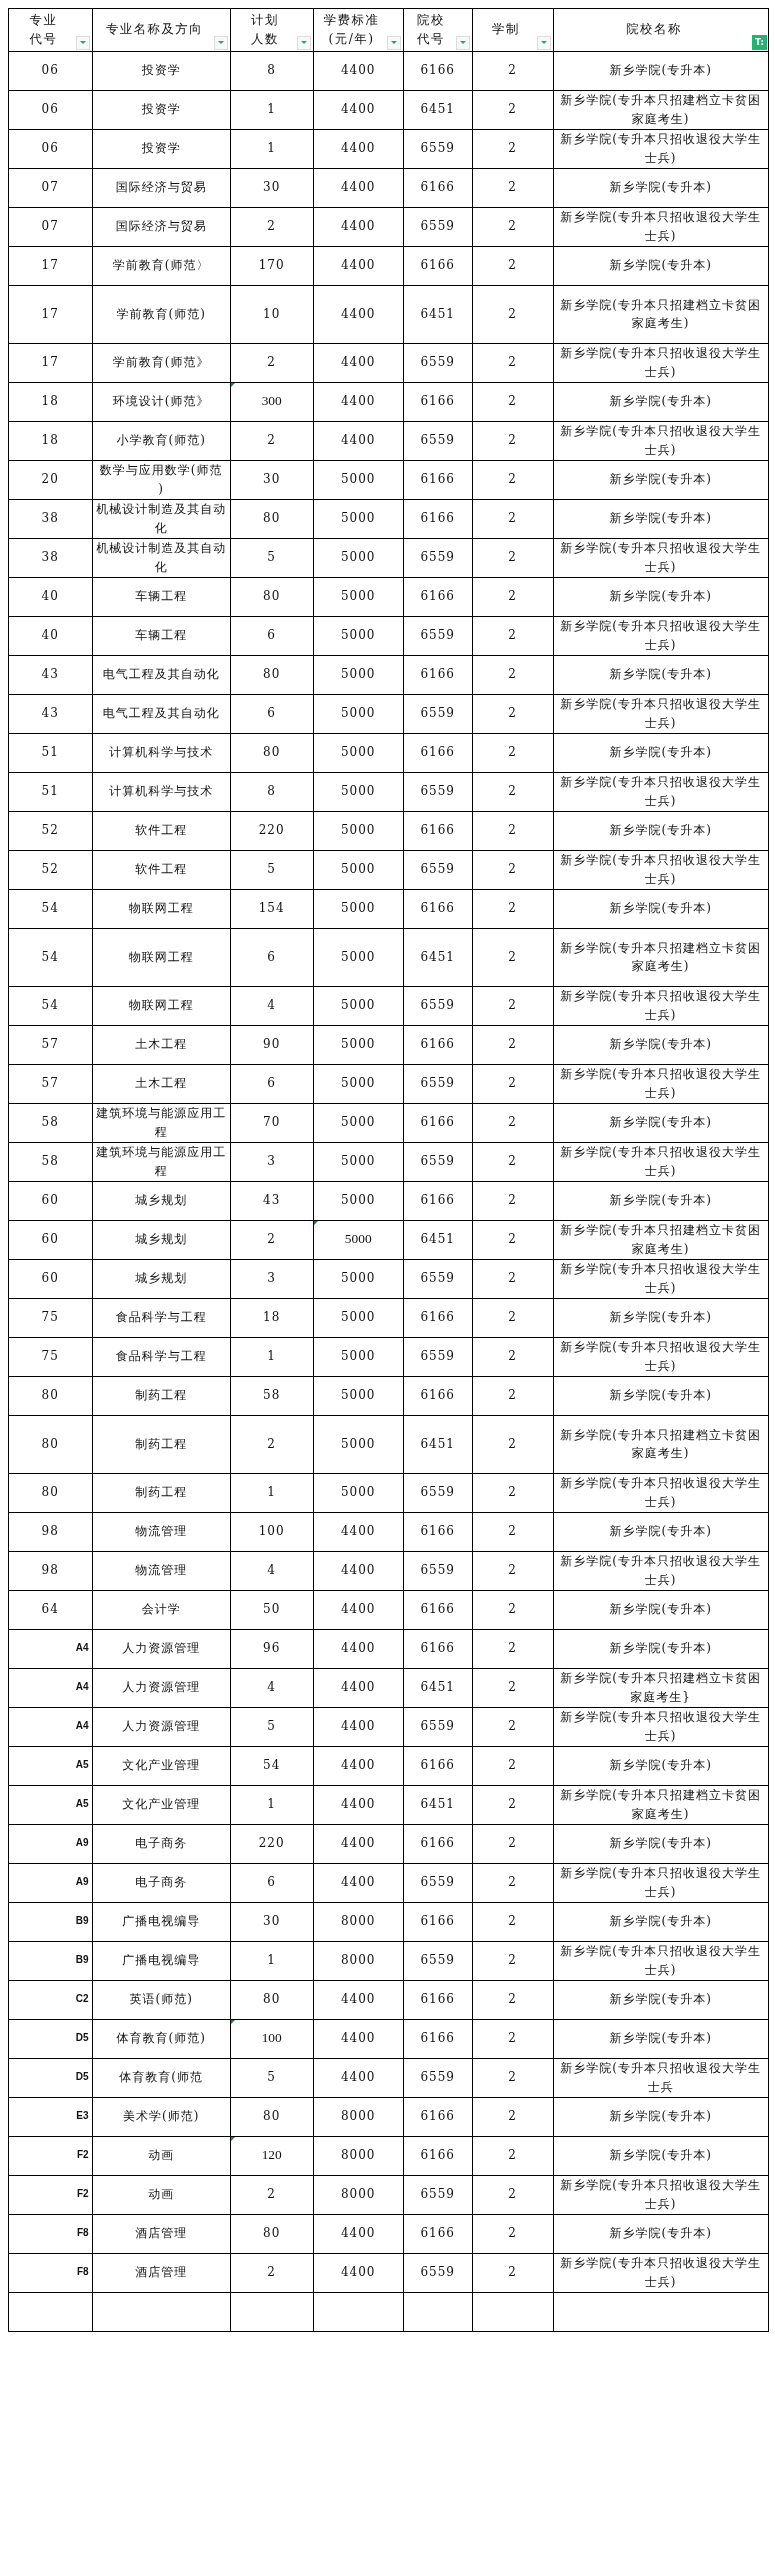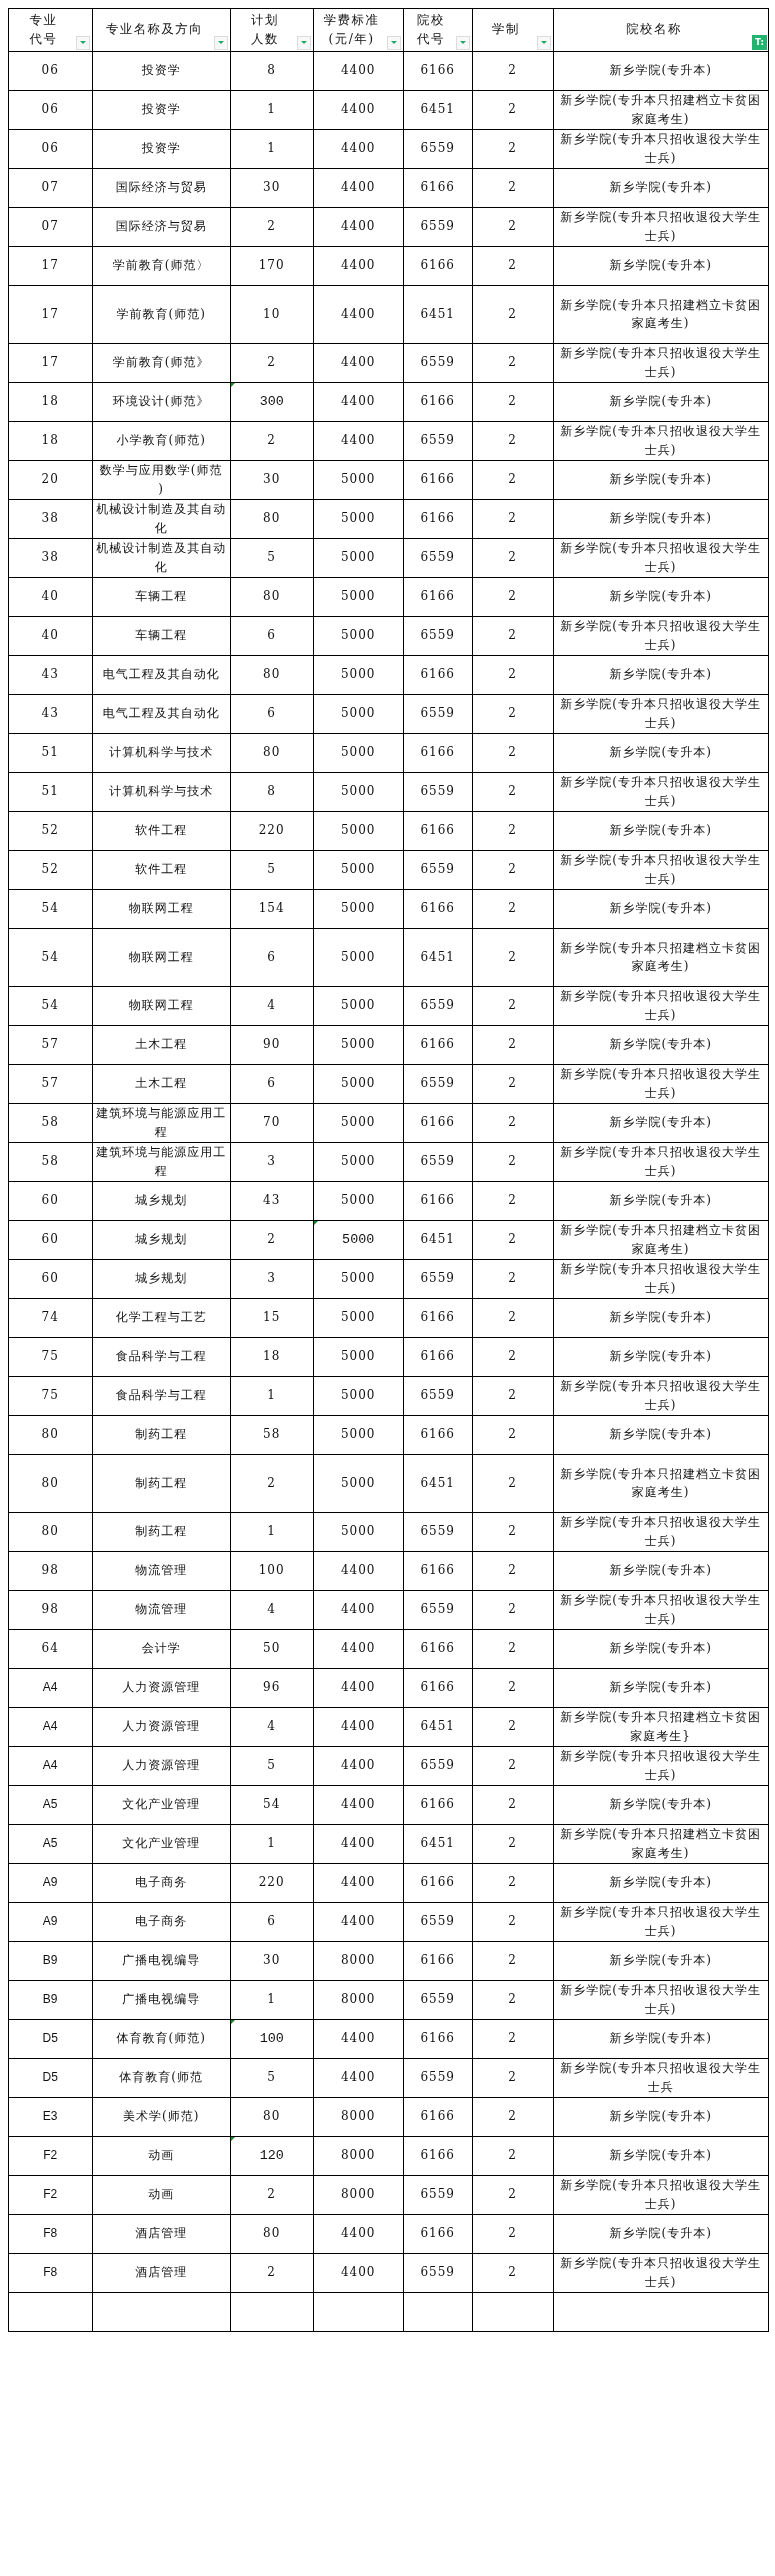--- a/index.html
+++ b/index.html
@@ -8,22 +8,22 @@
   table.sheet { position: absolute; left: 7.7px; top: 7.7px; width: 760px;
                 border-collapse: collapse; table-layout: fixed; }
   table.sheet td, table.sheet th { border: 1.5px solid #000; text-align: center; vertical-align: middle;
                 padding: 0 3.1px; position: relative; font-weight: normal; box-sizing: border-box; }
   col.c1 { width: 84px; } col.c2 { width: 138px; } col.c3 { width: 83px; }
   col.c4 { width: 90px; } col.c5 { width: 69px; } col.c6 { width: 81px; } col.c7 { width: 215px; }
   thead th { height: 43px; font-size: 12.4px; line-height: 18.5px; letter-spacing: 1.5px; }
   thead th .hl { display: block; padding-right: 13.4px; }
   tbody td { height: 39px; font-size: 12px; line-height: 18.5px; letter-spacing: 1px; }
   tbody tr.tall td { height: 58px; }
-  td.code.alpha { font-family: "Liberation Sans", "DejaVu Sans", sans-serif; font-weight: normal; letter-spacing: 0; font-size: 12px; }
-  td .sans { font-family: Liberation Mono, monospace; font-size: 13.4px; letter-spacing: 0; }
+  td.code.alpha { font-family: "Liberation Sans", "DejaVu Sans", sans-serif; font-weight: bold; letter-spacing: 0; font-size: 10px; text-align: right; }
+  td .sans { font-family: Liberation Serif, serif; font-size: 13.4px; letter-spacing: 0; }
   td.school { font-size: 12px; line-height: 18.5px; padding: 0 9.3px; }
   .dd { position: absolute; right: 1.5px; bottom: 1px; width: 14px; height: 14px; box-sizing: border-box;
         border: 1px solid #dcdcdc; background: #f8f8f8; display: flex; align-items: center; justify-content: center; }
   .dd .tri { width: 0; height: 0; border-left: 3.1px solid transparent; border-right: 3.1px solid transparent;
              border-top: 3.6px solid #1fa86a; }
   .filter-btn { position: absolute; right: 0.5px; bottom: 0.5px; width: 15.5px; height: 15.5px; background: #21b46e;
                 display: flex; align-items: center; justify-content: center; color: #fff; font-size: 8.8px;
                 font-family: "DejaVu Sans", sans-serif; font-weight: bold; letter-spacing: 0; }
   .err-mark { position: absolute; left: 0; top: 0; width: 0; height: 0;
               border-top: 4.6px solid #0f8a1f; border-right: 4.6px solid transparent; }
@@ -365,29 +365,20 @@
       <tr>
         <td class="code"><span>60</span></td>
         <td><span>城乡规划</span></td>
         <td><span>3</span></td>
         <td><span>5000</span></td>
         <td><span>6559</span></td>
         <td><span>2</span></td>
         <td class="school"><span>新乡学院(专升本只招收退役大学生士兵)</span></td>
       </tr>
       <tr>
-        <td class="code"><span>74</span></td>
-        <td><span>化学工程与工艺</span></td>
-        <td><span>15</span></td>
-        <td><span>5000</span></td>
-        <td><span>6166</span></td>
-        <td><span>2</span></td>
-        <td class="school"><span>新乡学院(专升本)</span></td>
-      </tr>
-      <tr>
         <td class="code"><span>75</span></td>
         <td><span>食品科学与工程</span></td>
         <td><span>18</span></td>
         <td><span>5000</span></td>
         <td><span>6166</span></td>
         <td><span>2</span></td>
         <td class="school"><span>新乡学院(专升本)</span></td>
       </tr>
       <tr>
         <td class="code"><span>75</span></td>
@@ -525,20 +516,29 @@
         <td class="school"><span>新乡学院(专升本)</span></td>
       </tr>
       <tr>
         <td class="code alpha"><span>B9</span></td>
         <td><span>广播电视编导</span></td>
         <td><span>1</span></td>
         <td><span>8000</span></td>
         <td><span>6559</span></td>
         <td><span>2</span></td>
         <td class="school"><span>新乡学院(专升本只招收退役大学生士兵)</span></td>
+      </tr>
+      <tr>
+        <td class="code alpha"><span>C2</span></td>
+        <td><span>英语(师范)</span></td>
+        <td><span>80</span></td>
+        <td><span>4400</span></td>
+        <td><span>6166</span></td>
+        <td><span>2</span></td>
+        <td class="school"><span>新乡学院(专升本)</span></td>
       </tr>
       <tr>
         <td class="code alpha"><span>D5</span></td>
         <td><span>体育教育(师范)</span></td>
         <td><span class="err-mark"></span><span class="sans">100</span></td>
         <td><span>4400</span></td>
         <td><span>6166</span></td>
         <td><span>2</span></td>
         <td class="school"><span>新乡学院(专升本)</span></td>
       </tr>

